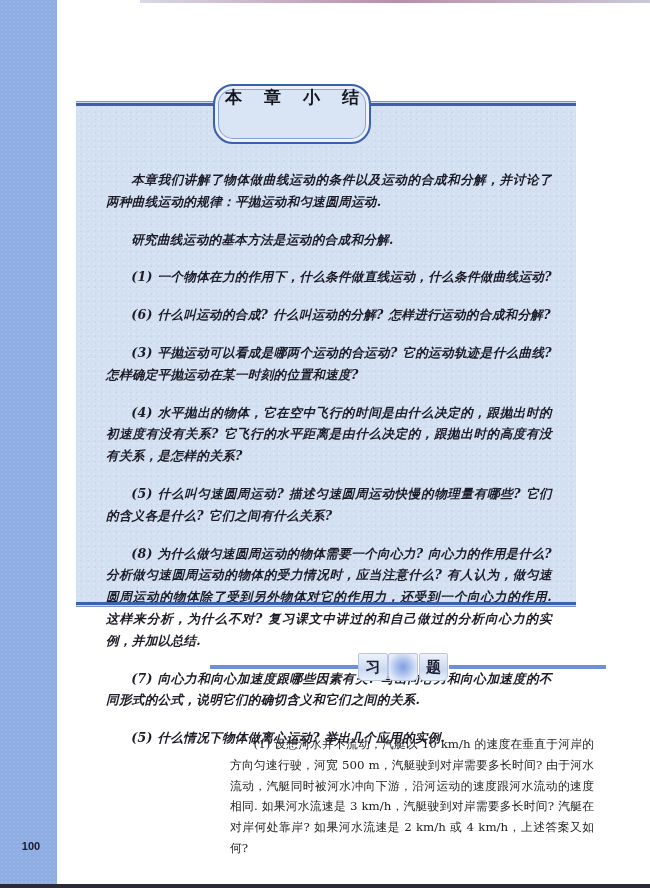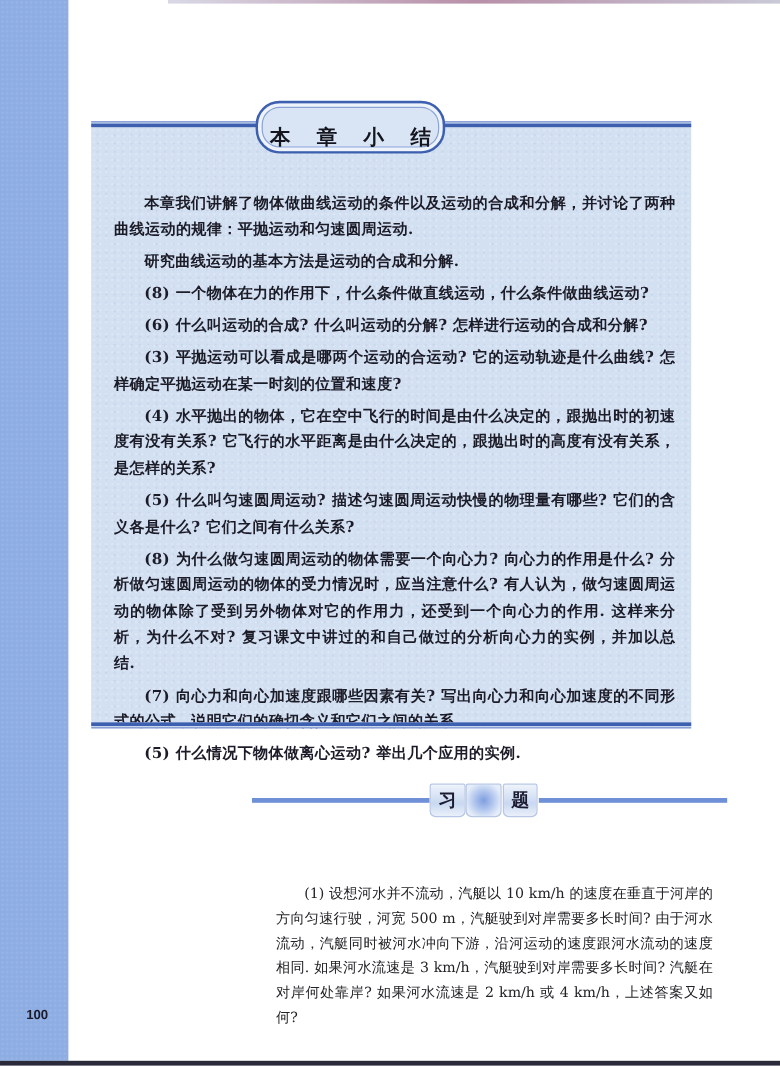--- a/index.html
+++ b/index.html
@@ -42,37 +42,37 @@
     position: absolute; left: 76px; top: 101px; width: 500px; height: 5px;
     border-top: 1px solid #7b95cc; border-bottom: 3px solid #3d5fb0;
     box-sizing: border-box; background: #c9d6ee;
   }
   .summary-bottom-rule {
     position: absolute; left: 76px; top: 602px; width: 500px; height: 5px;
     border-top: 3px solid #3d5fb0; border-bottom: 1px solid #7b95cc;
     box-sizing: border-box; background: #c9d6ee;
   }
   .summary-title-plate {
-    position: absolute; left: 213px; top: 84px; width: 158px; height: 44px;
+    position: absolute; left: 213px; top: 84px; width: 158px; height: 60px;
     border: 2px solid #3d5fb0; border-radius: 20px;
     background: #d9e4f4; box-sizing: border-box;
     box-shadow: inset 0 0 0 3px #eef3fb, inset 0 0 0 4px #8aa3d6;
-    display: flex; align-items: flex-end; justify-content: center;
+    display: flex; align-items: flex-start; justify-content: center;
   }
   .summary-title {
     font-family: "DejaVu Sans", "Liberation Sans", sans-serif;
     font-size: 17px; font-weight: bold; letter-spacing: 22px; color: #151520;
     margin-right: -22px;
   }
   .summary-text {
     position: absolute; left: 90px; top: 153px; width: 478px;
     font-size: 12.6px; line-height: 21.8px; font-weight: bold; color: #1c1c28;
     letter-spacing: 0.3px;
   }
-  .summary-text p { margin: 5px; text-indent: 2em; text-align: justify; }
+  .summary-text p { margin: 16px; text-indent: 2em; text-align: justify; font-style: italic; }
 
   
   .ex-rule {
     position: absolute; top: 665px; height: 4px; background: #6f8fd6;
   }
   .ex-rule.left { left: 210px; width: 148px; }
   .ex-rule.right { left: 449px; width: 157px; }
   .ex-badge {
     position: absolute; left: 358px; top: 653px; width: 91px; height: 28px;
     display: flex;
@@ -106,21 +106,21 @@
 
 <section>
   <div class="summary-box"></div>
   <div class="summary-top-rule"></div>
   <div class="summary-title-plate">
     <span class="summary-title">本章小结</span>
   </div>
   <div class="summary-text">
     <p>本章我们讲解了物体做曲线运动的条件以及运动的合成和分解，并讨论了两种曲线运动的规律：平抛运动和匀速圆周运动.</p>
     <p>研究曲线运动的基本方法是运动的合成和分解.</p>
-    <p>(8) 一个物体在力的作用下，什么条件做直线运动，什么条件做曲线运动?</p>
+    <p>(1) 一个物体在力的作用下，什么条件做直线运动，什么条件做曲线运动?</p>
     <p>(6) 什么叫运动的合成? 什么叫运动的分解? 怎样进行运动的合成和分解?</p>
     <p>(3) 平抛运动可以看成是哪两个运动的合运动? 它的运动轨迹是什么曲线? 怎样确定平抛运动在某一时刻的位置和速度?</p>
     <p>(4) 水平抛出的物体，它在空中飞行的时间是由什么决定的，跟抛出时的初速度有没有关系? 它飞行的水平距离是由什么决定的，跟抛出时的高度有没有关系，是怎样的关系?</p>
     <p>(5) 什么叫匀速圆周运动? 描述匀速圆周运动快慢的物理量有哪些? 它们的含义各是什么? 它们之间有什么关系?</p>
     <p>(8) 为什么做匀速圆周运动的物体需要一个向心力? 向心力的作用是什么? 分析做匀速圆周运动的物体的受力情况时，应当注意什么? 有人认为，做匀速圆周运动的物体除了受到另外物体对它的作用力，还受到一个向心力的作用. 这样来分析，为什么不对? 复习课文中讲过的和自己做过的分析向心力的实例，并加以总结.</p>
     <p>(7) 向心力和向心加速度跟哪些因素有关? 写出向心力和向心加速度的不同形式的公式，说明它们的确切含义和它们之间的关系.</p>
     <p>(5) 什么情况下物体做离心运动? 举出几个应用的实例.</p>
   </div>
   <div class="summary-bottom-rule"></div>
 </section>

